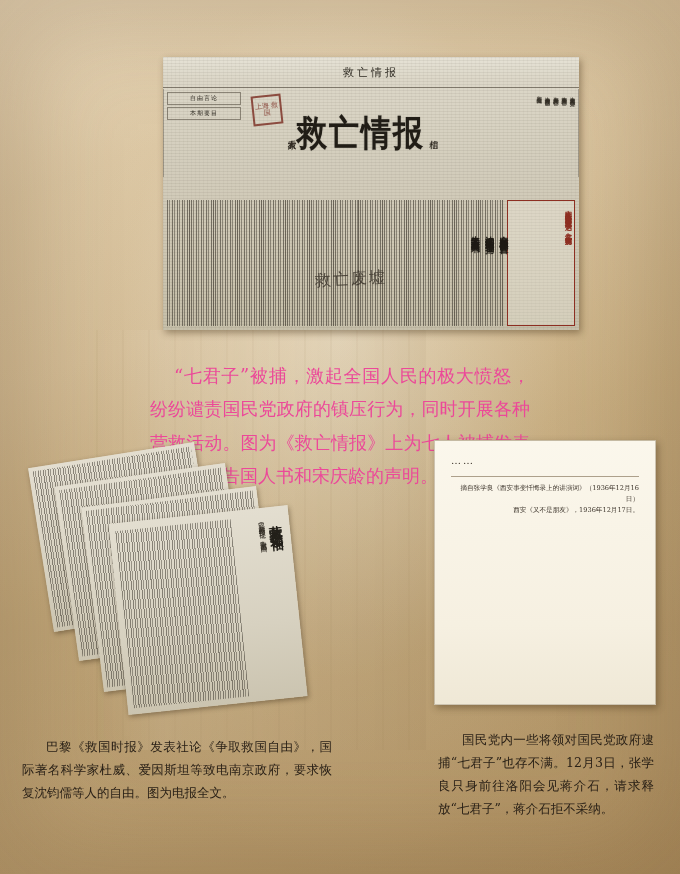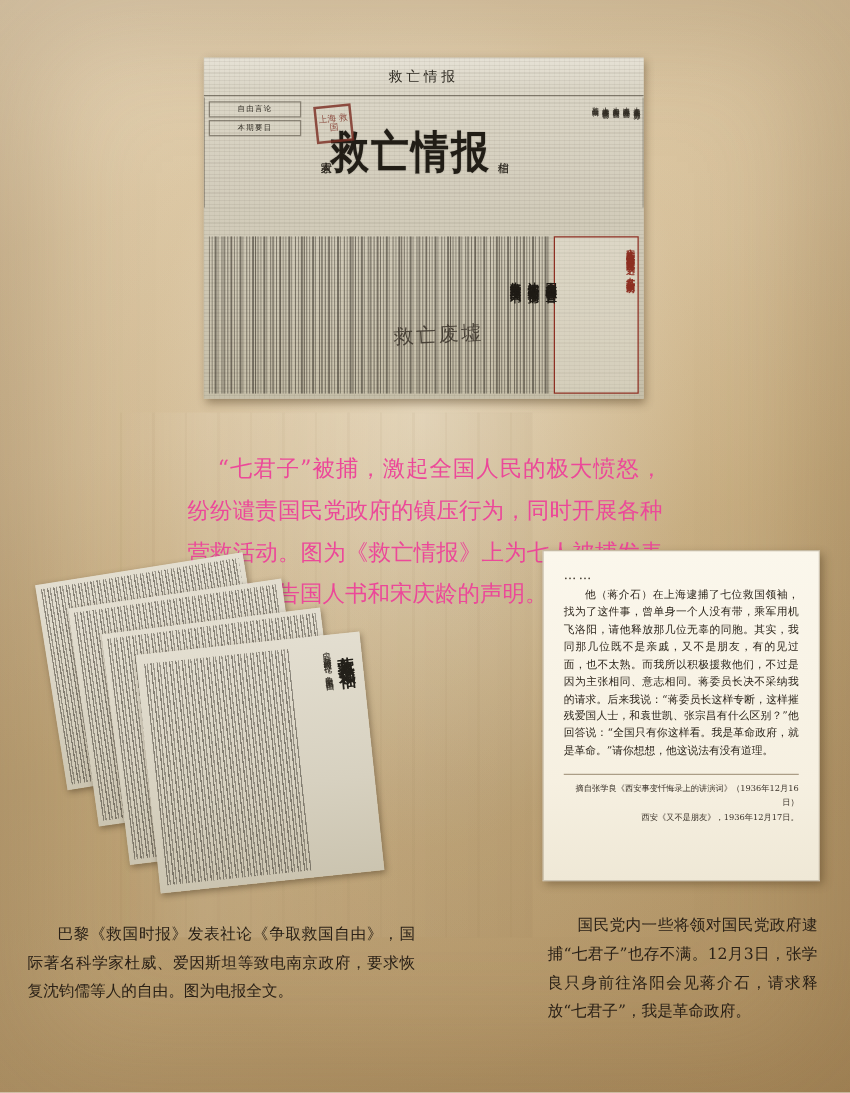--- a/index.html
+++ b/index.html
@@ -29,21 +29,21 @@
     pointer-events:none;
   }
   .bg-vignette{
     position:absolute;inset:0;
     box-shadow:inset 0 0 90px 30px rgba(120,90,55,0.25);
     pointer-events:none;
   }
 
   
   .fig-top{
-    position:absolute;left:163px;top:46px;width:352px;height:273px;
+    position:absolute;left:163px;top:57px;width:416px;height:273px;
     box-shadow:2px 3px 7px rgba(70,50,25,0.45);
     background:#cfc8b4;
     overflow:hidden;
   }
   .np{
     position:absolute;inset:0;
     background:
       linear-gradient(to bottom,#e6e2d6 0%,#dcd7c8 8%,#d3cdbc 40%,#cdc6b2 75%,#c6bfa9 100%);
   }
   .np-grain{
@@ -334,20 +334,19 @@
     </div>
   <div class="sheet s4">
     <div class="lines"></div>
     <div class="title-v">营救救亡七领袖</div>
     <div class="sub-v">巴黎《救国时报》社论　争取救国自由</div>
   </div>
 </div>
 
 <div class="fig-br">
   <div class="br-dots">……</div>
-  <div class="br-body">他（蒋介石）在上海逮捕了七位救国领袖，找为了这件事，曾单身一个人没有带，乘军用机飞洛阳，请他释放那几位无辜的同胞。其实，我同那几位既不是亲戚，又不是朋友，有的见过面，也不太熟。而我所以积极援救他们，不过是因为主张相同、意志相同。蒋委员长决不采纳我的请求。后来我说：“蒋委员长这样专断，这样摧残爱国人士，和袁世凯、张宗昌有什么区别？”他回答说：“全国只有你这样看。我是革命政府，就是革命。”请你想想，他这说法有没有道理。</div>
   <div class="br-rule"></div>
   <div class="br-src">摘自张学良《西安事变忏悔录上的讲演词》（1936年12月16日）</div>
   <div class="br-src second">西安《又不是朋友》，1936年12月17日。</div>
 </div>
 
 <div class="cap2">巴黎《救国时报》发表社论《争取救国自由》，国际著名科学家杜威、爱因斯坦等致电南京政府，要求恢复沈钧儒等人的自由。图为电报全文。</div>
-<div class="cap3">国民党内一些将领对国民党政府逮捕“七君子”也存不满。12月3日，张学良只身前往洛阳会见蒋介石，请求释放“七君子”，我是革命政府。</div>
+<div class="cap3">国民党内一些将领对国民党政府逮捕“七君子”也存不满。12月3日，张学良只身前往洛阳会见蒋介石，请求释放“七君子”，蒋介石拒不采纳。</div>
 
 </body></html>

